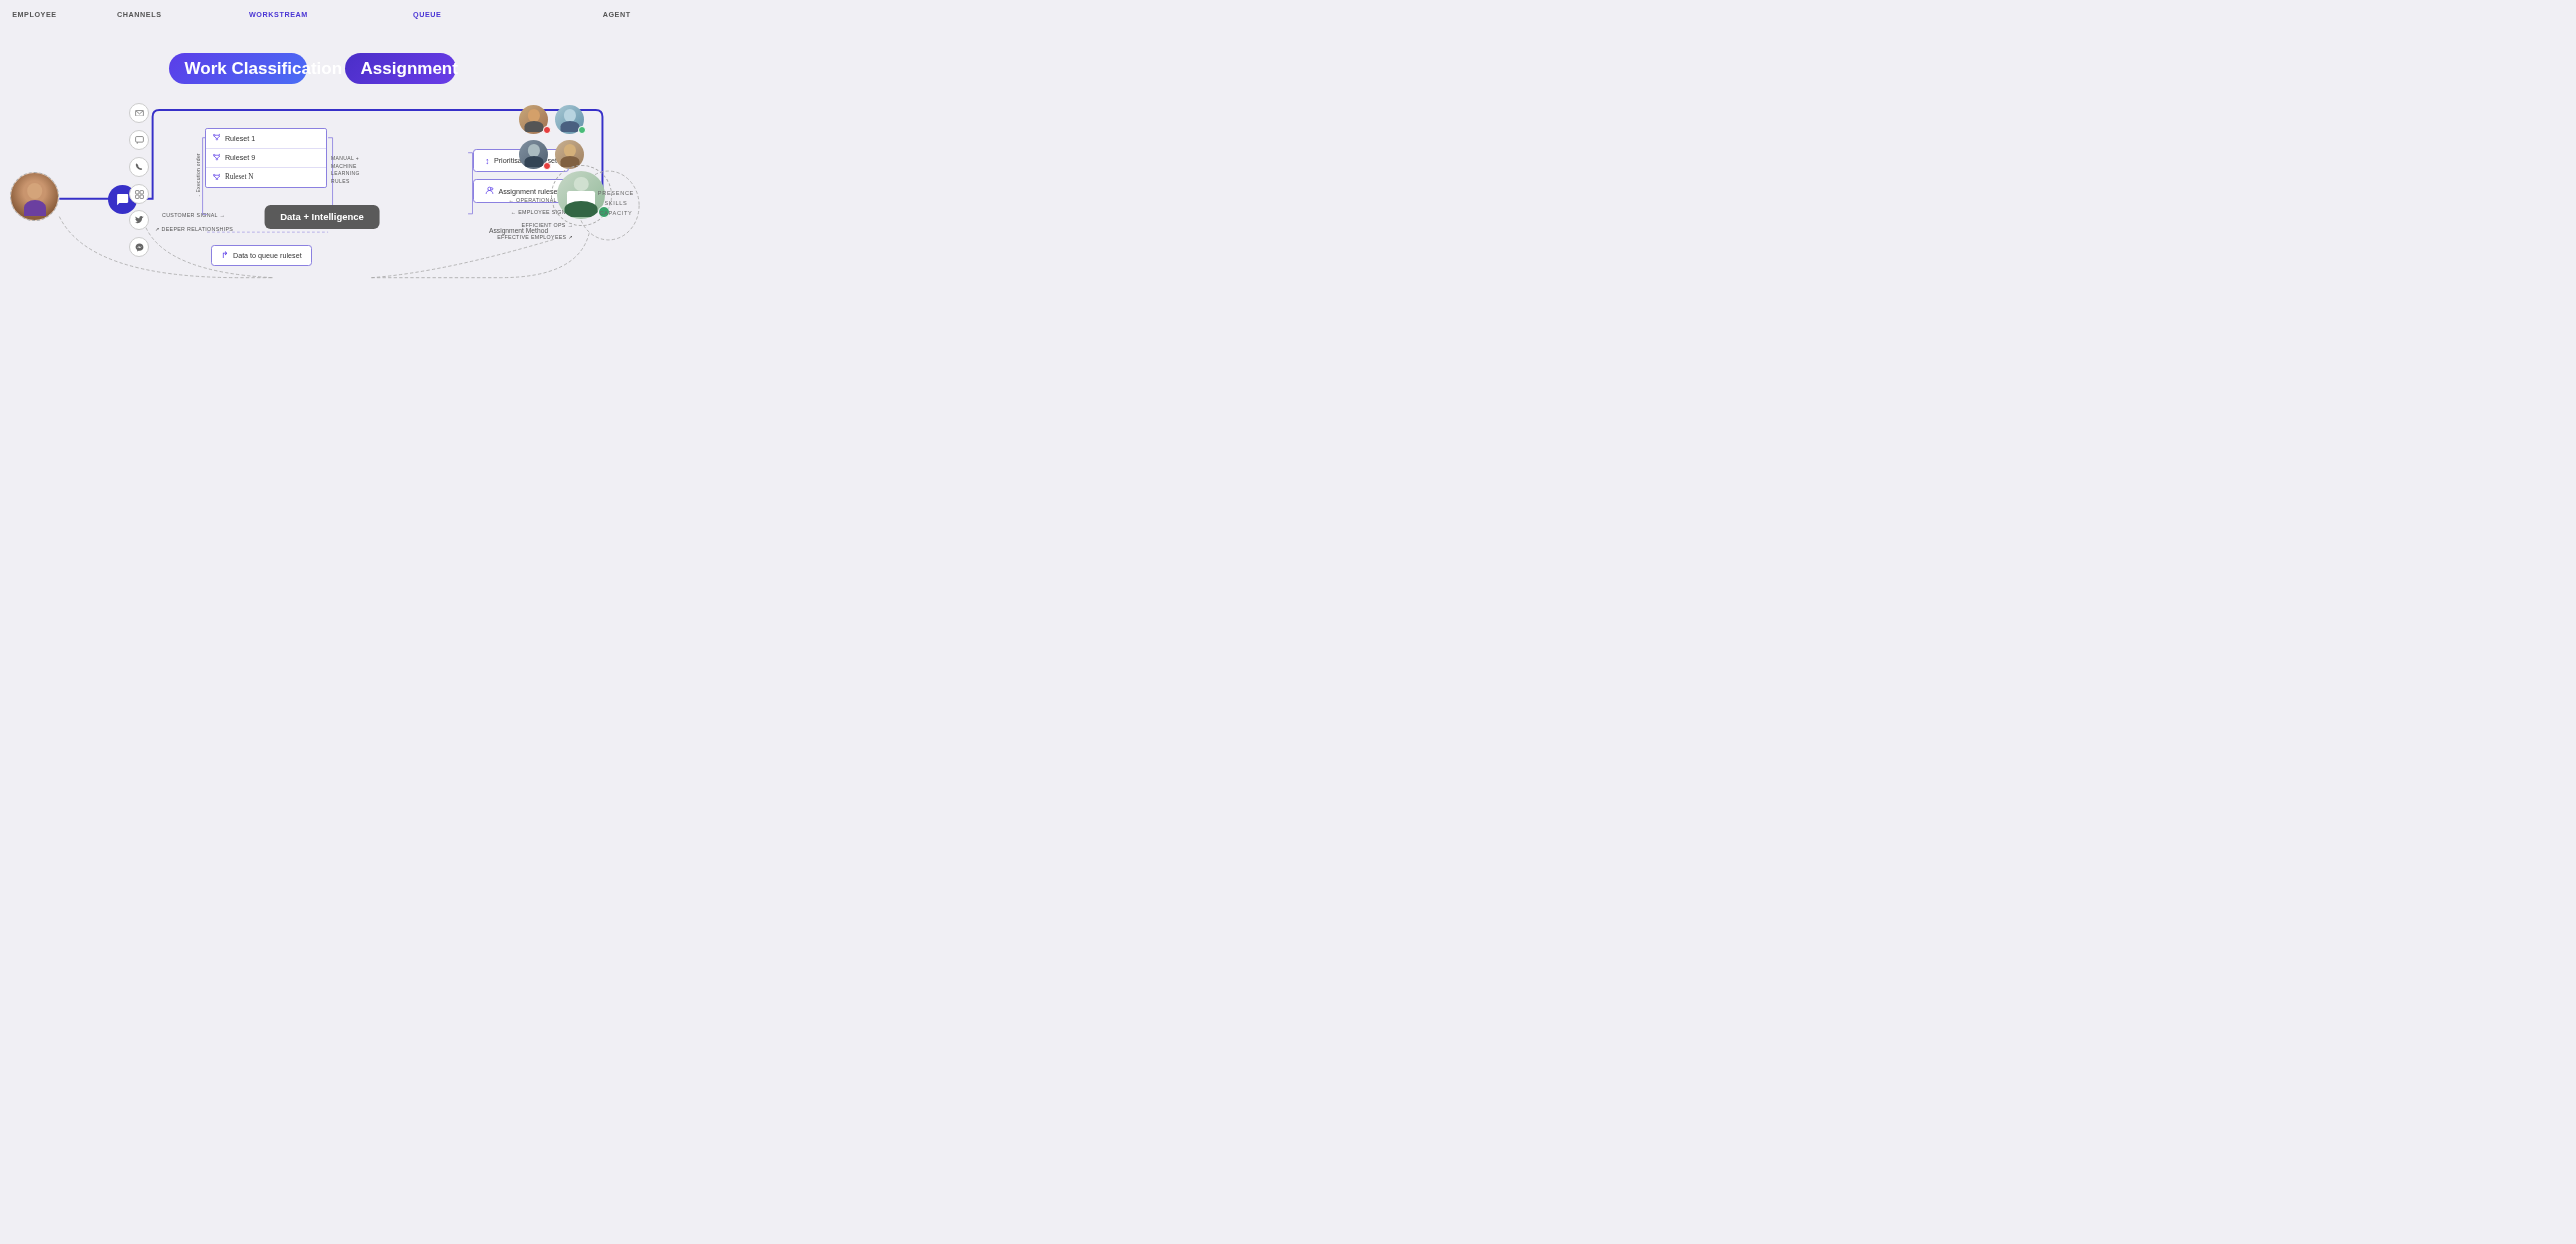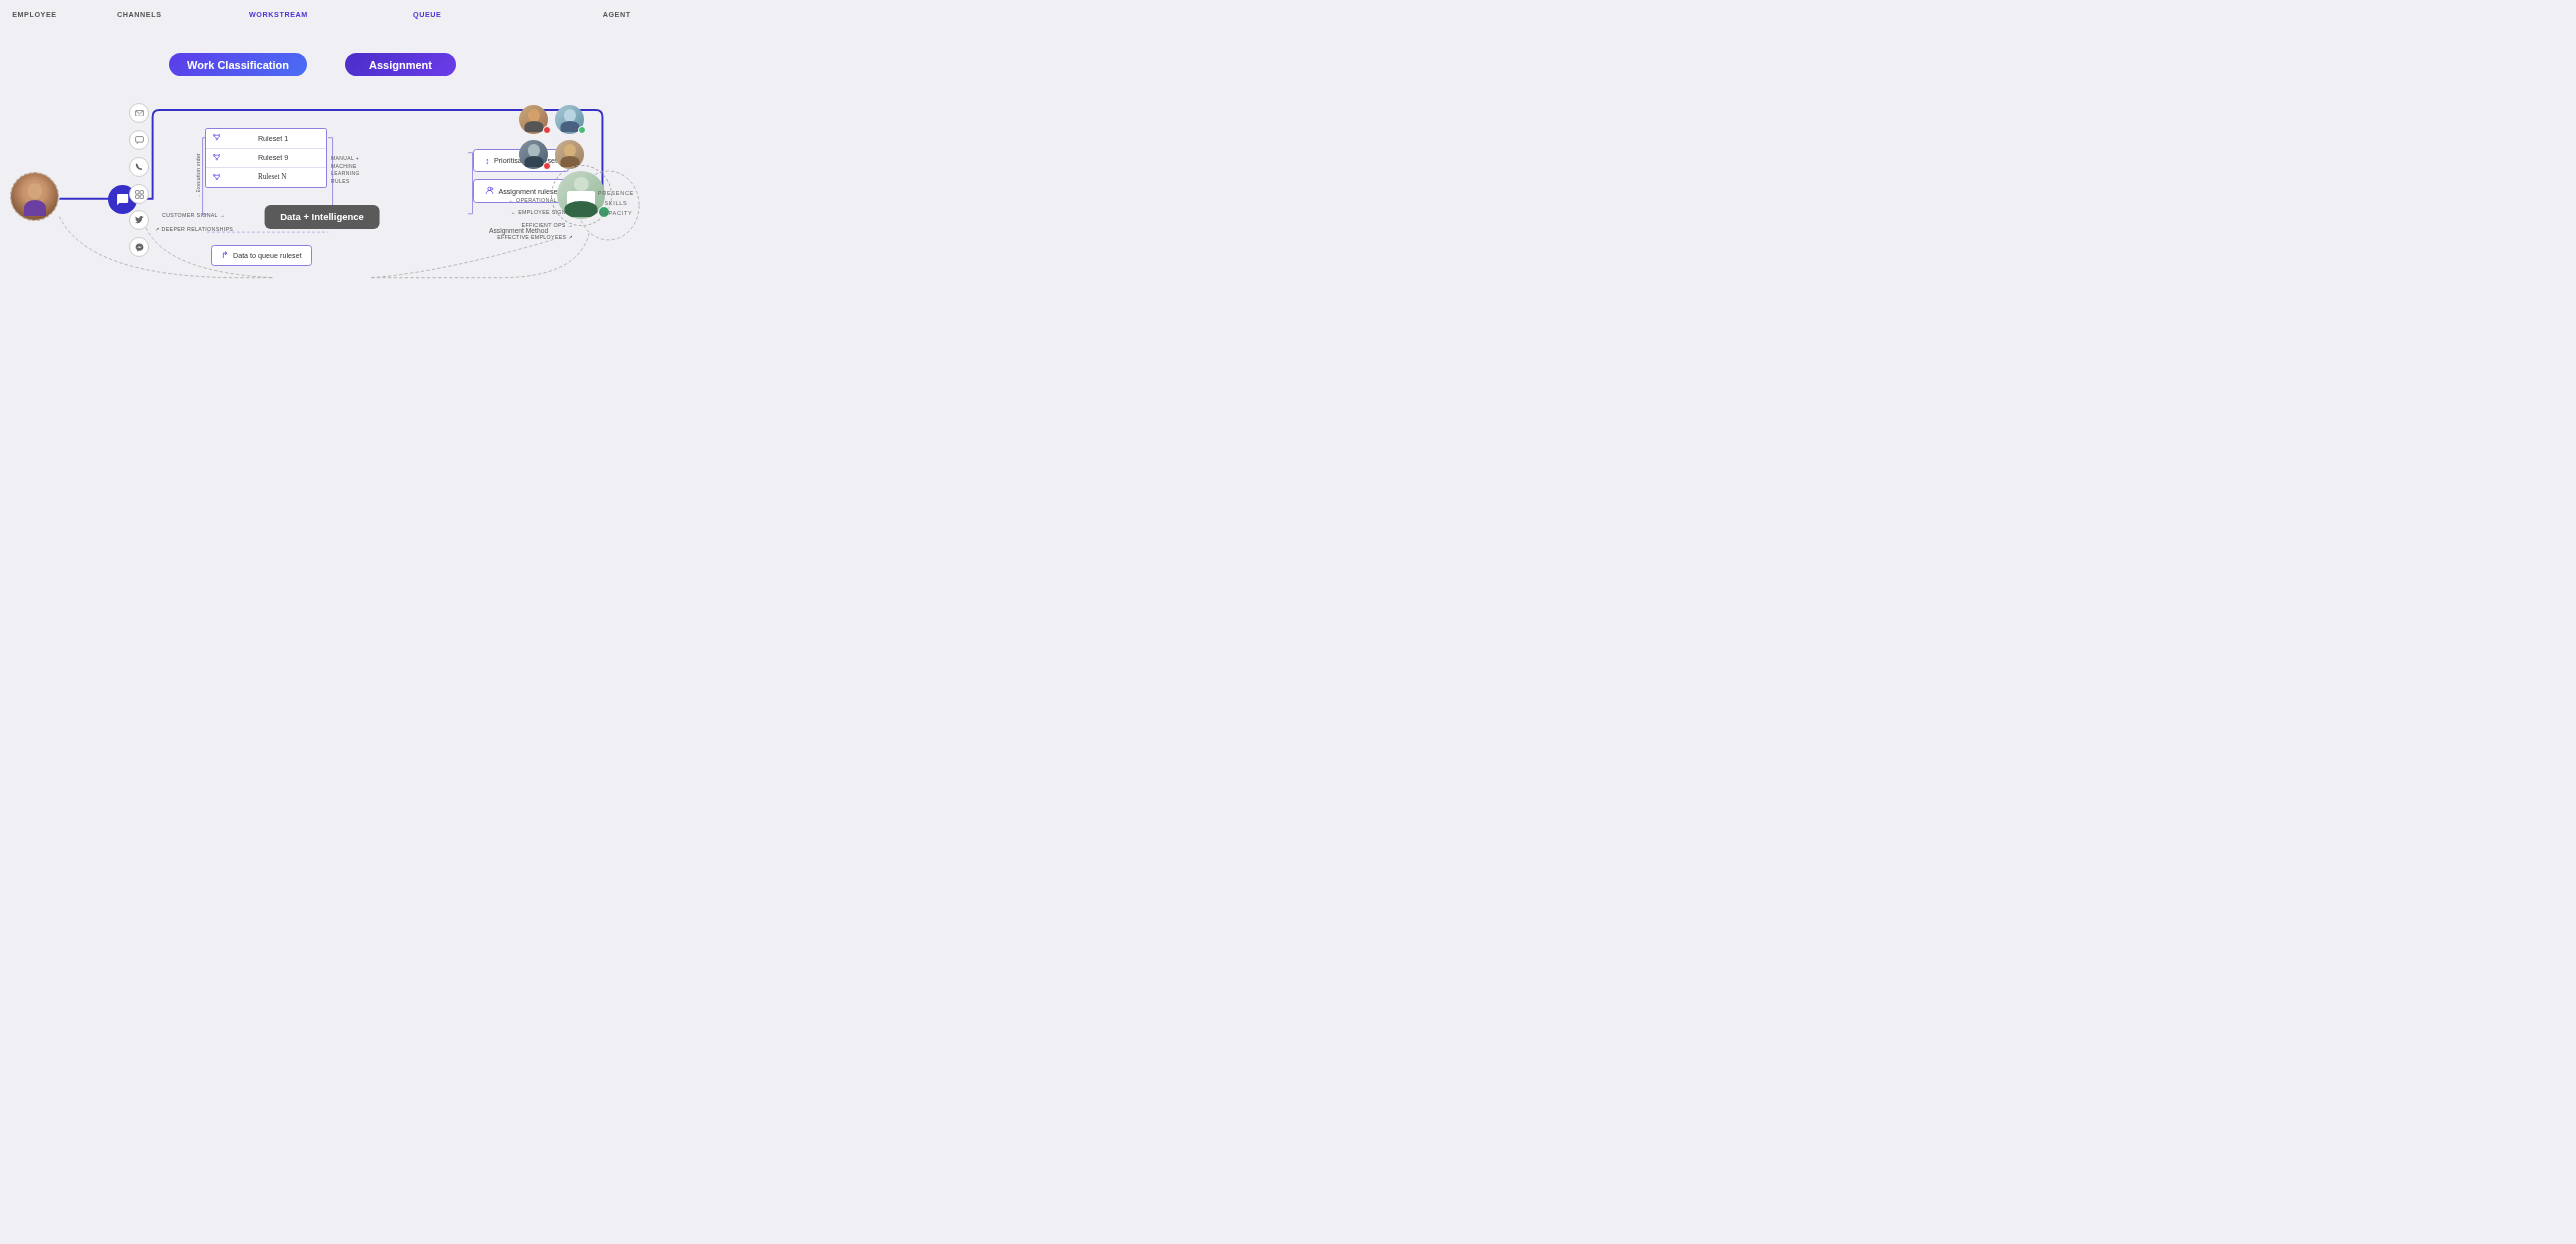--- a/index.html
+++ b/index.html
@@ -29,21 +29,21 @@
     }
     .col-header.active {
       color: #4a35d4;
     }
 
     
     .pill-badge {
       position: absolute;
       border-radius: 16.7px;
       padding: 5.6px 15.6px;
-      font-size: 11px;
+      font-size: 17px;
       font-weight: 700;
       color: #fff;
       text-align: center;
       white-space: nowrap;
     }
     .pill-badge.work-class {
       background: linear-gradient(135deg, #5b3de8, #4a6ef5);
       top: 53px;
       left: 169px;
       width: 138px;
@@ -145,21 +145,20 @@
       border-radius: 2.2px;
     }
     .ruleset-item {
       display: flex;
       align-items: center;
       padding: 4.4px 6.7px;
       font-size: 7.2px;
       color: #333;
       border-bottom: 0.6px solid #e0ddf5;
       background: #fff;
-      gap: 33px;
     }
     .ruleset-item:first-child { border-radius: 1.7px 1.7px 0 0; }
     .ruleset-item:last-child { border-bottom: none; border-radius: 0 0 1.7px 1.7px; font-family: Liberation Serif, serif; }
     .ruleset-icon {
       margin-right: 4.4px;
       color: #5b3de8;
       font-size: 7.8px;
     }
 
     

